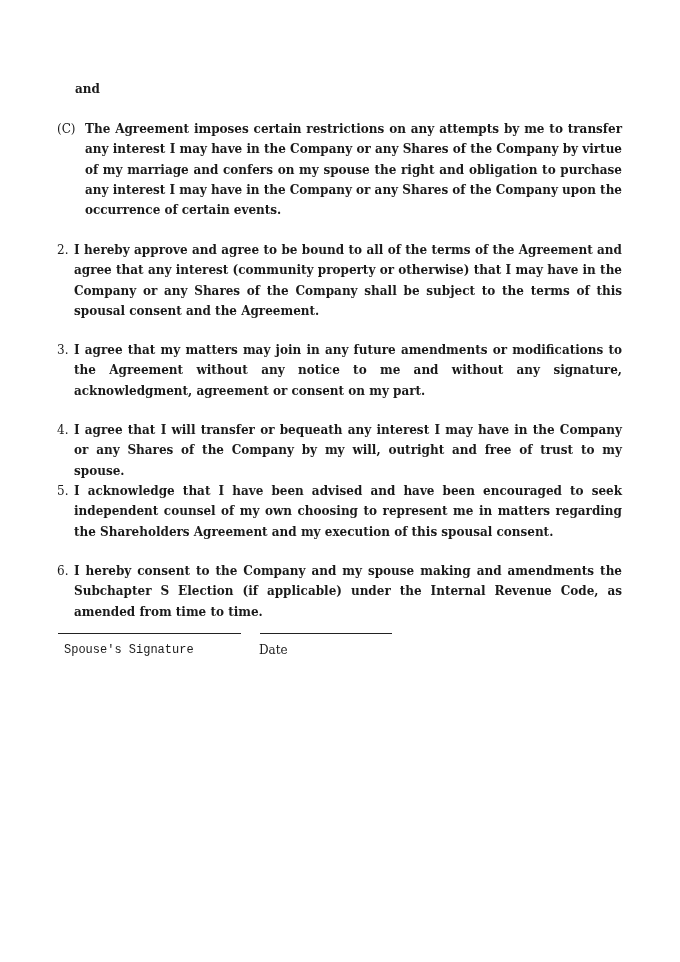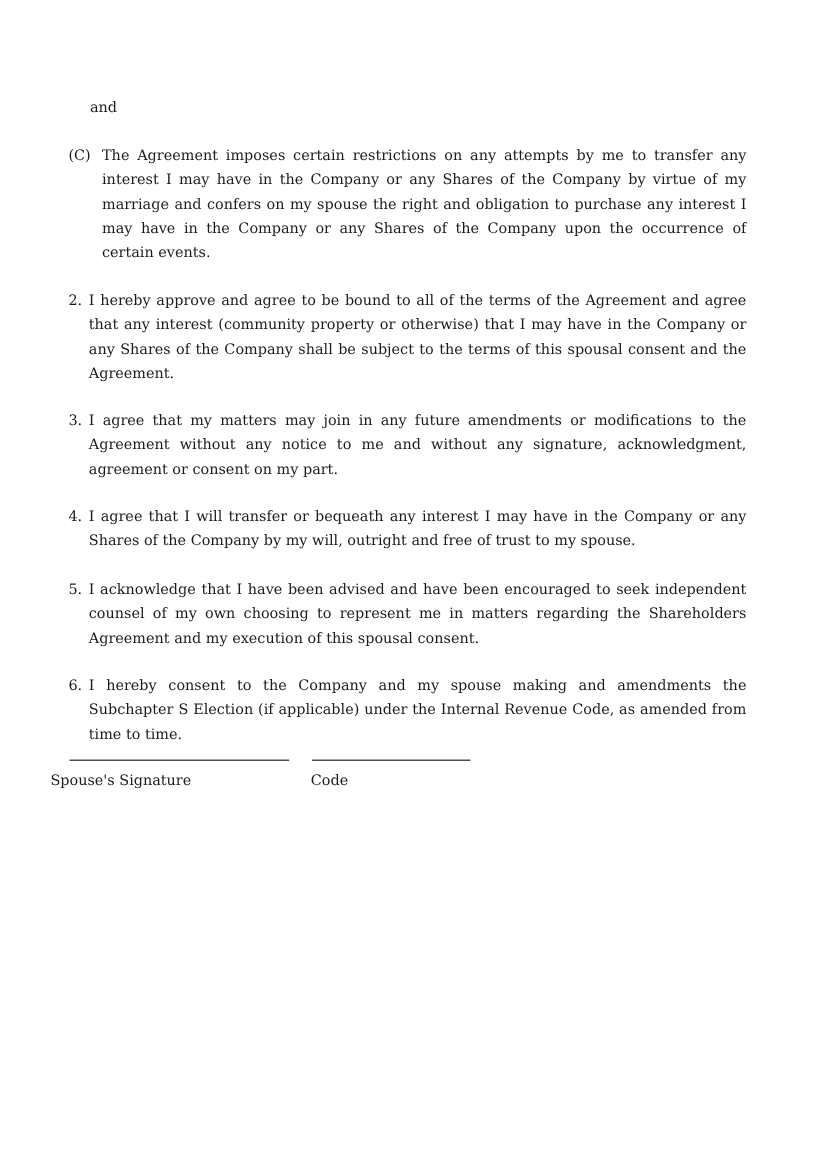--- a/index.html
+++ b/index.html
@@ -1,19 +1,19 @@
 <!DOCTYPE html>
 <html><head>
   <meta charset="utf-8">
   <style>
     html, body { margin: 0; padding: 0; background: #ffffff; }
     body { width: 680px; height: 962px; position: relative; overflow: hidden;
            font-family: "DejaVu Serif", "Liberation Serif", serif; color: #1a1a1a; }
     .page { position: absolute; left: 0; top: 0; width: 680px; height: 962px; }
-    .txt { font-size: 12px; line-height: 20.3px; text-align: justify; text-align-last: left; margin: 0; }
+    .txt { font-size: 12px; line-height: 20.3px; text-align: justify; text-align-last: left; margin: 0; font-weight: bold; }
     .and { position: absolute; left: 75px; top: 79px; font-size: 12px; line-height: 20px; }
     .para { position: absolute; left: 57px; width: 565px; }
     .para .marker { position: absolute; left: 0; top: 0; font-size: 12px; line-height: 20.3px; }
     .para .body { margin-left: 17px; }
     .paraC .marker { left: 0; }
     .paraC .body { margin-left: 28px; }
     .sigline { position: absolute; top: 633px; height: 0; border-top: 1px solid #222; }
     .siglabel { position: absolute; top: 641px; font-size: 12px; line-height: 18px; }
   </style>
 </head>
@@ -49,16 +49,16 @@
   </div>
 
   <div class="para" style="top:561px;">
     <span class="marker">6.</span>
     <p class="txt body">I hereby consent to the Company and my spouse making and amendments the Subchapter S Election (if applicable) under the Internal Revenue Code, as amended from time to time.</p>
   </div>
 
   <div class="sigline" style="left:58px; width:183px;"></div>
   <div class="sigline" style="left:260px; width:132px;"></div>
 
-  <span class="siglabel" style="left:42px;">Spouse's Signature</span>
-  <span class="siglabel" style="left:259px;">Code</span>
+  <span class="siglabel" style="left:64px;font-family:Liberation Mono, monospace;">Spouse's Signature</span>
+  <span class="siglabel" style="left:259px;">Date</span>
 
 </div>
 
 </body></html>

